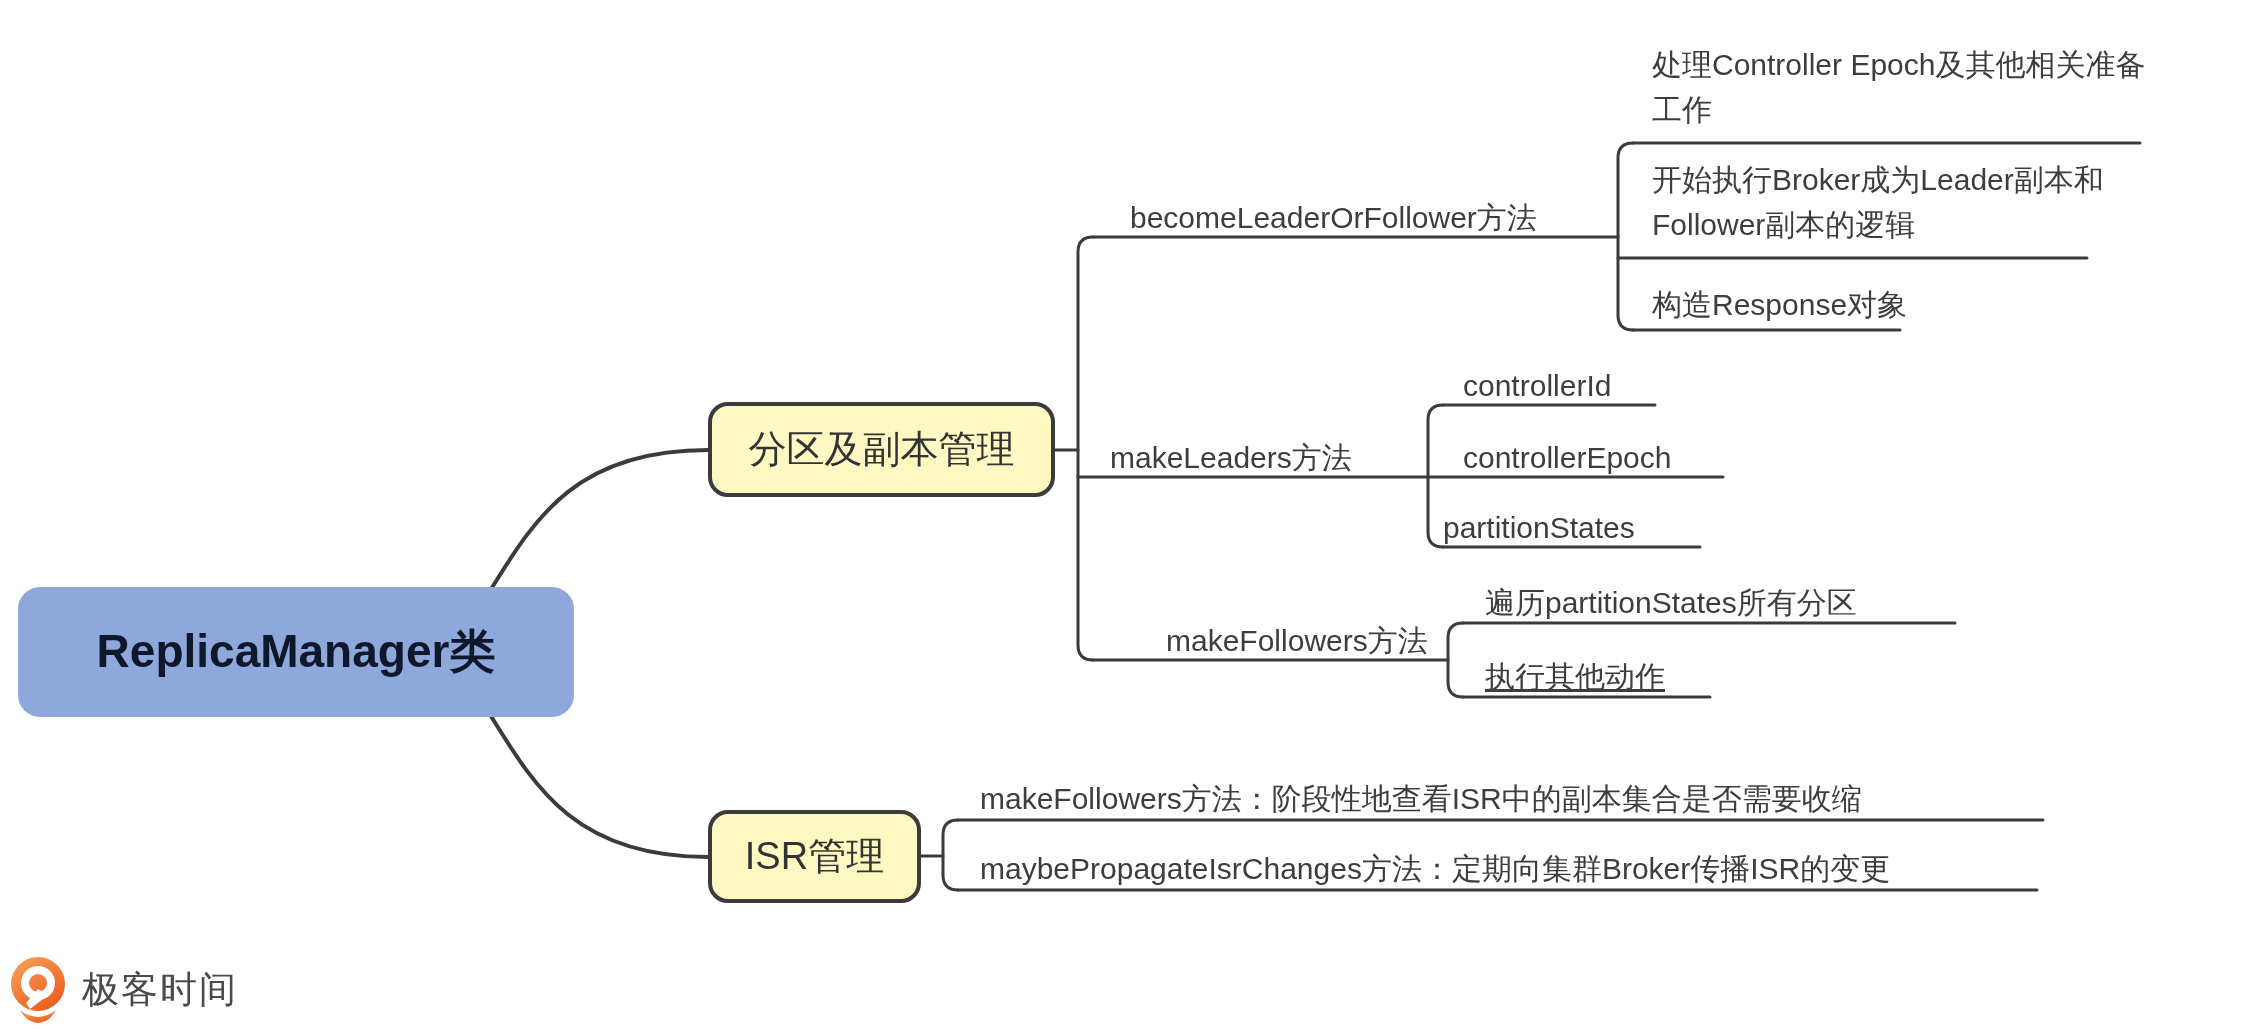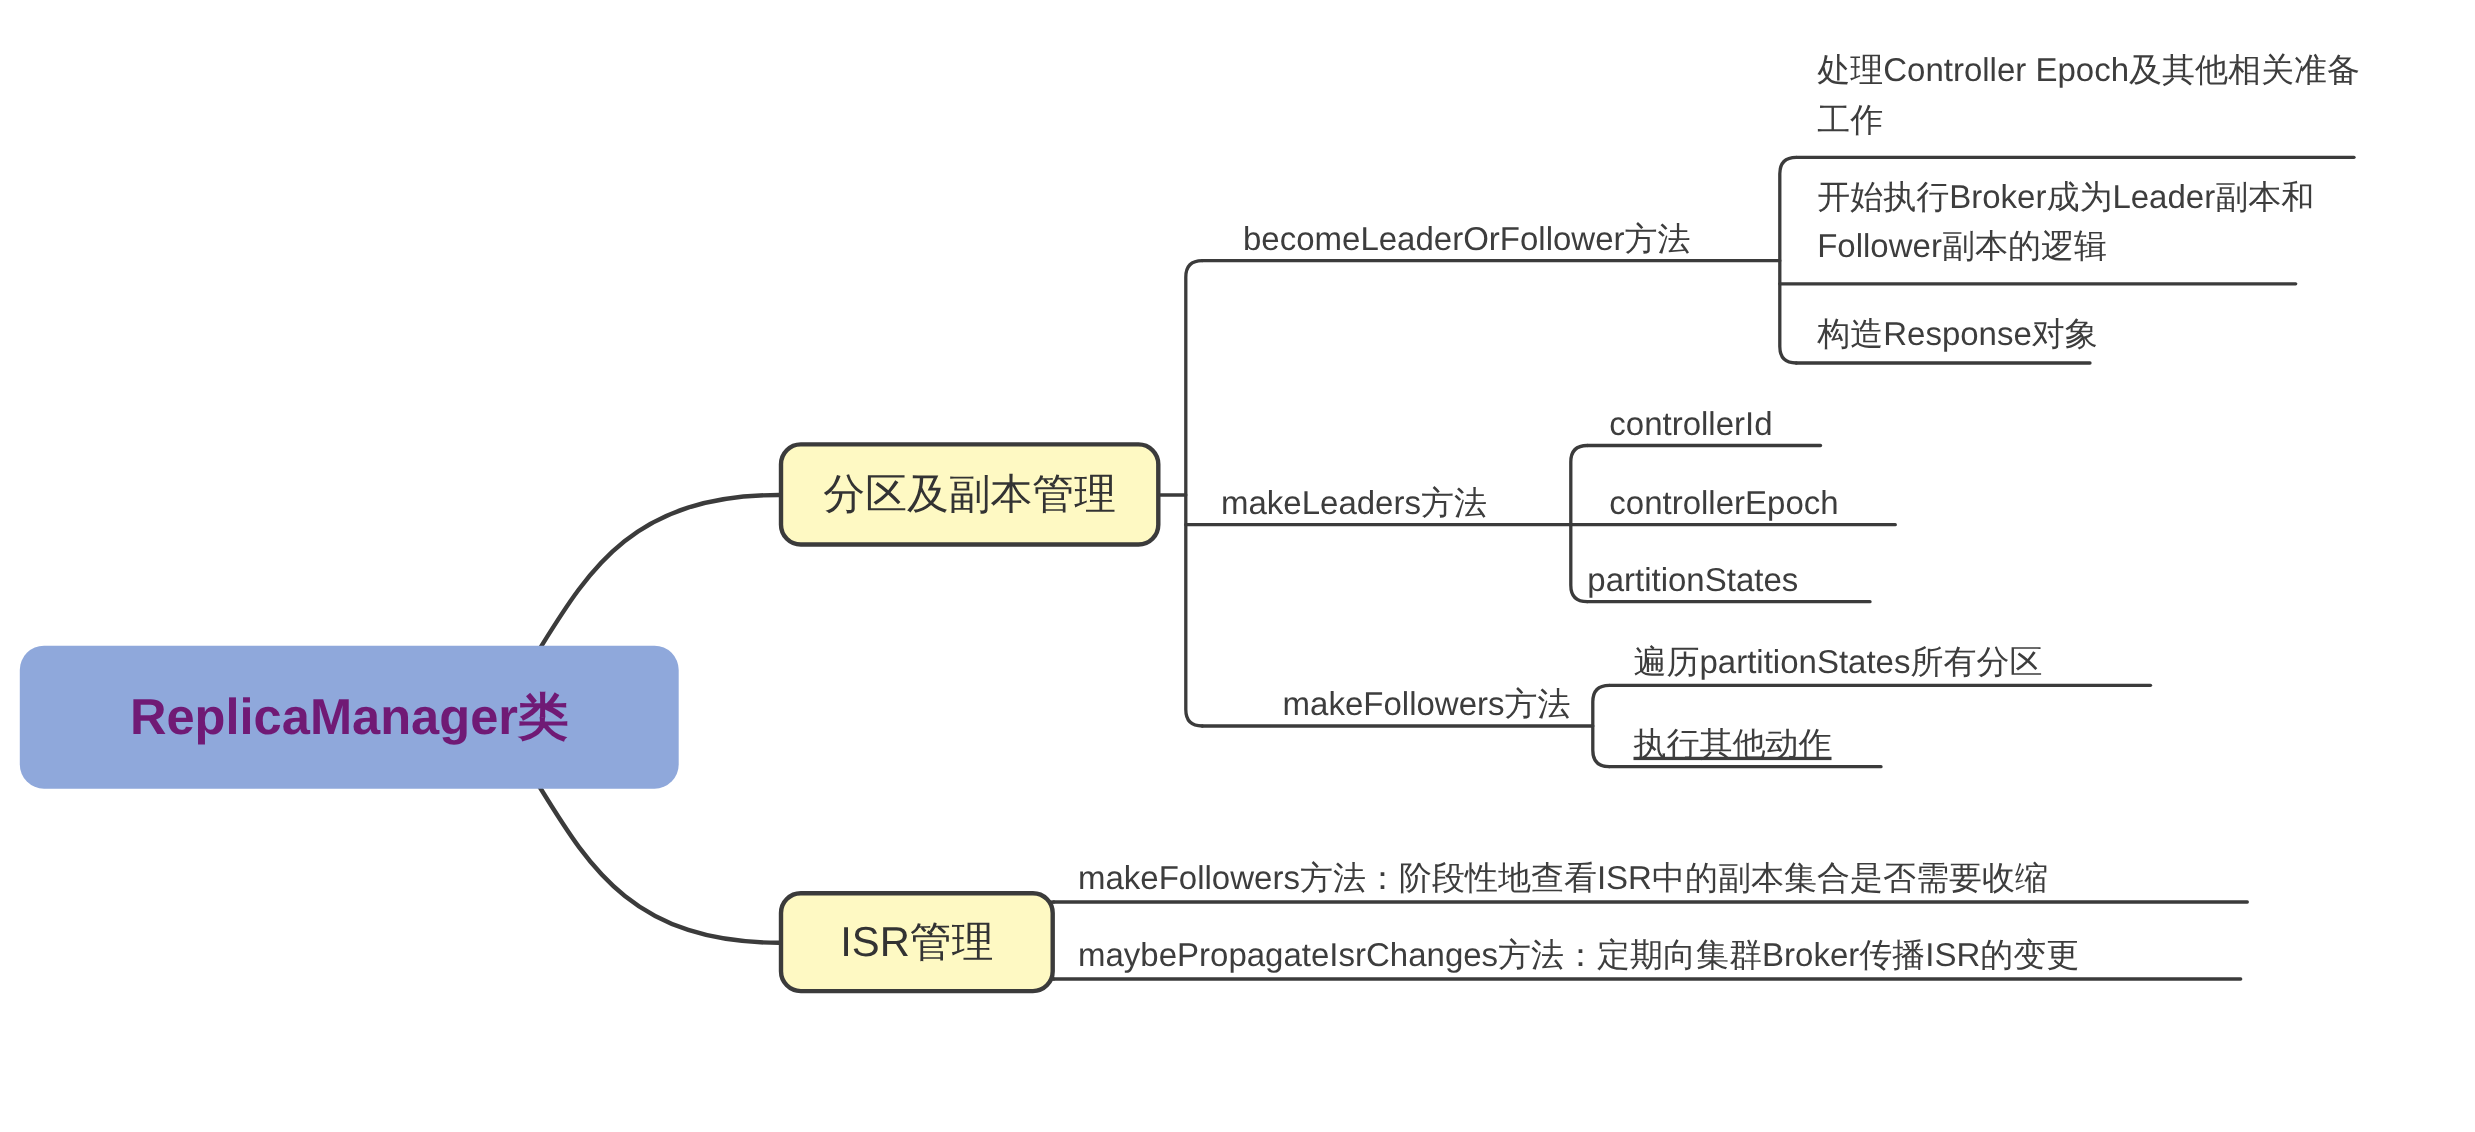--- a/index.html
+++ b/index.html
@@ -16,30 +16,30 @@
   svg.links path.rule{stroke-width:3px;}
   svg.links path.curve{stroke-width:4px;}
 
   .node{
     position:absolute;
     display:flex;align-items:center;justify-content:center;
     box-sizing:border-box;
     white-space:nowrap;
   }
   .root-box{
-    left:18px;top:587px;width:599px;height:130px;
+    left:18px;top:587px;width:556px;height:130px;
     background:#8FA8DB;border-radius:22px;
-    color:#701a75;font-size:46px;font-weight:bold;
+    color:#0f172a;font-size:46px;font-weight:bold;
   }
   .branch-box{
     background:#fef9c3;border:4px solid #3B3B3B;border-radius:20px;
     color:#333333;font-size:38px;font-weight:500;
   }
   .branch-partition{left:708px;top:402px;width:347px;height:95px;}
-  .branch-isr{left:708px;top:810px;width:251px;height:93px;align-items:center;}
+  .branch-isr{left:708px;top:810px;width:213px;height:93px;align-items:center;}
 
   .leaf{
     position:absolute;
     color:#3D3D3D;font-size:30px;font-weight:500;
     white-space:pre-line;line-height:36px;
   }
   .lh45{line-height:45px;}
 
   .logo{
     position:absolute;left:8px;top:956px;height:68px;
@@ -110,14 +110,29 @@
   <div class="leaf" style="left:1463px;top:368px;">controllerId</div>
   <div class="leaf" style="left:1463px;top:440px;">controllerEpoch</div>
   <div class="leaf" style="left:1443px;top:510px;">partitionStates</div>
 
   <div class="leaf" style="left:1485px;top:585px;">遍历partitionStates所有分区</div>
   <div class="leaf" style="left:1485px;top:659px;text-decoration:underline;">执行其他动作</div>
 
   <div class="leaf" style="left:980px;top:781px;">makeFollowers方法：阶段性地查看ISR中的副本集合是否需要收缩</div>
   <div class="leaf" style="left:980px;top:851px;">maybePropagateIsrChanges方法：定期向集群Broker传播ISR的变更</div>
 
+  <div class="logo">
+    <svg width="60" height="68" viewBox="0 0 60 68">
+      <defs>
+        <linearGradient id="lg" x1="0" y1="0" x2="0.7" y2="1">
+          <stop offset="0" stop-color="#F9A45B"></stop>
+          <stop offset="1" stop-color="#EB5E20"></stop>
+        </linearGradient>
+      </defs>
+      <circle cx="30" cy="28" r="27" fill="url(#lg)"></circle>
+      <circle cx="30" cy="27" r="13" fill="none" stroke="#ffffff" stroke-width="8"></circle>
+      <polygon points="30,33 40,39 22,53 18,47" fill="#ffffff"></polygon>
+      <path d="M 12 54 A 27 27 0 0 0 48 54 Q 42 66 30 67 Q 18 66 12 54 Z" fill="url(#lg)"></path>
+    </svg>
+    <span class="logo-text">极客时间</span>
+  </div>
 
 </div>
 
 </body></html>

